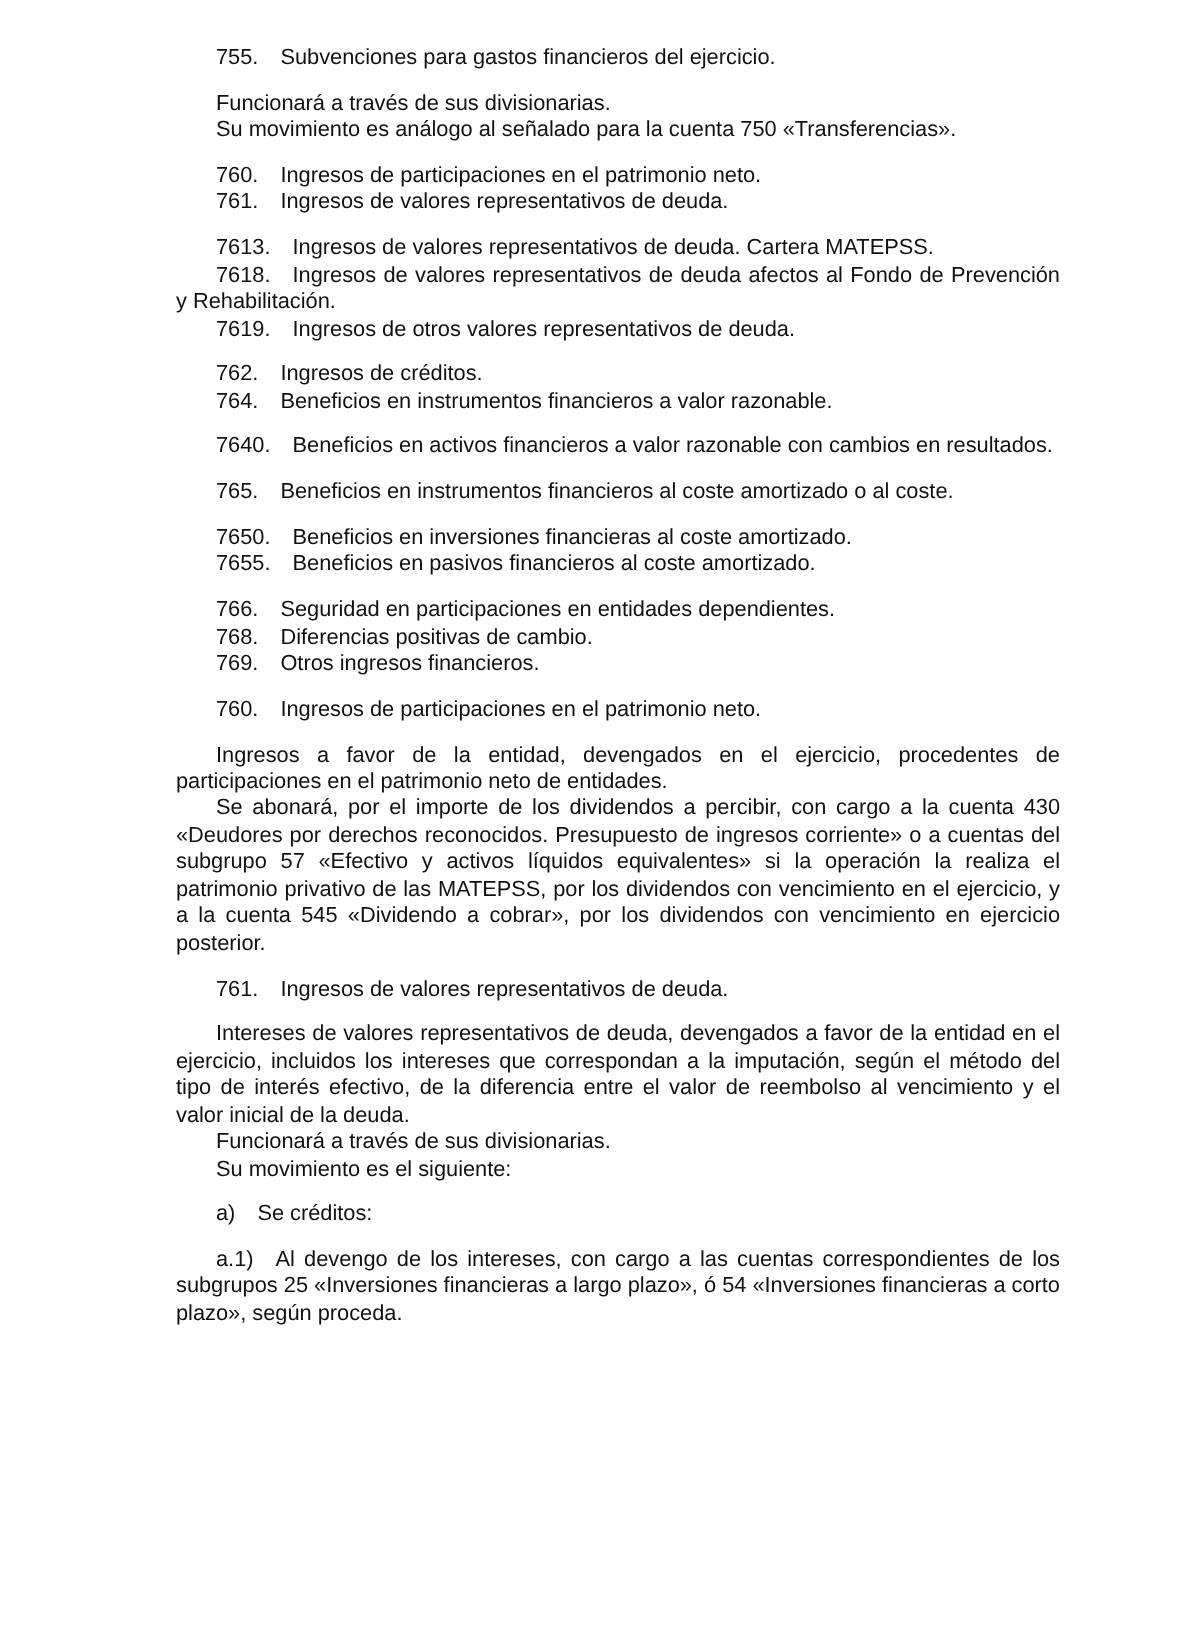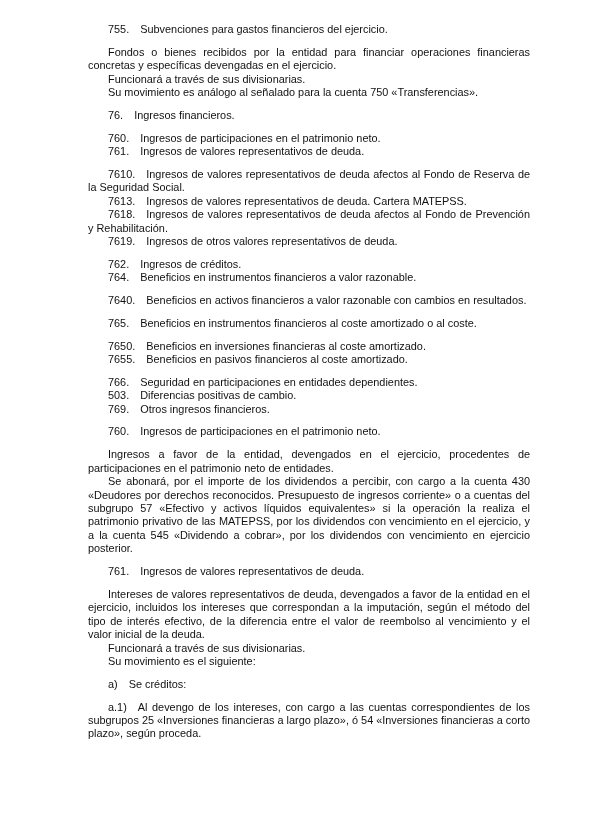--- a/index.html
+++ b/index.html
@@ -40,36 +40,31 @@
 </head>
 <body>
 
 <div class="page">
 
   <div class="sec">
     <p class="para"><span class="code">755.</span><span>Subvenciones para gastos financieros del ejercicio.</span></p>
   </div>
 
   <div class="sec">
-    <p class="para">Fondos o bienes recibidos por la entidad para financiar operaciones financieras concretas y específicas devengadas en el ejercicio.</p>
     <p class="para">Funcionará a través de sus divisionarias.</p>
     <p class="para">Su movimiento es análogo al señalado para la cuenta 750 «Transferencias».</p>
   </div>
 
-  <div class="sec">
-    <p class="para"><span class="code">76.</span><span>Ingresos financieros.</span></p>
-  </div>
 
   <div class="sec">
     <p class="para"><span class="code">760.</span><span>Ingresos de participaciones en el patrimonio neto.</span></p>
     <p class="para"><span class="code">761.</span><span>Ingresos de valores representativos de deuda.</span></p>
   </div>
 
   <div class="sec">
-    <p class="para"><span class="code">7610.</span><span>Ingresos de valores representativos de deuda afectos al Fondo de Reserva de la Seguridad Social.</span></p>
     <p class="para"><span class="code">7613.</span><span>Ingresos de valores representativos de deuda. Cartera MATEPSS.</span></p>
     <p class="para"><span class="code">7618.</span><span>Ingresos de valores representativos de deuda afectos al Fondo de Prevención y Rehabilitación.</span></p>
     <p class="para"><span class="code">7619.</span><span>Ingresos de otros valores representativos de deuda.</span></p>
   </div>
 
   <div class="sec">
     <p class="para"><span class="code">762.</span><span>Ingresos de créditos.</span></p>
     <p class="para"><span class="code">764.</span><span>Beneficios en instrumentos financieros a valor razonable.</span></p>
   </div>
 
@@ -81,21 +76,21 @@
     <p class="para"><span class="code">765.</span><span>Beneficios en instrumentos financieros al coste amortizado o al coste.</span></p>
   </div>
 
   <div class="sec">
     <p class="para"><span class="code">7650.</span><span>Beneficios en inversiones financieras al coste amortizado.</span></p>
     <p class="para"><span class="code">7655.</span><span>Beneficios en pasivos financieros al coste amortizado.</span></p>
   </div>
 
   <div class="sec">
     <p class="para"><span class="code">766.</span><span>Seguridad en participaciones en entidades dependientes.</span></p>
-    <p class="para"><span class="code">503.</span><span>Diferencias positivas de cambio.</span></p>
+    <p class="para"><span class="code">768.</span><span>Diferencias positivas de cambio.</span></p>
     <p class="para"><span class="code">769.</span><span>Otros ingresos financieros.</span></p>
   </div>
 
   <div class="sec">
     <p class="para"><span class="code">760.</span><span>Ingresos de participaciones en el patrimonio neto.</span></p>
   </div>
 
   <div class="sec">
     <p class="para">Ingresos a favor de la entidad, devengados en el ejercicio, procedentes de participaciones en el patrimonio neto de entidades.</p>
     <p class="para">Se abonará, por el importe de los dividendos a percibir, con cargo a la cuenta 430 «Deudores por derechos reconocidos. Presupuesto de ingresos corriente» o a cuentas del subgrupo 57 «Efectivo y activos líquidos equivalentes» si la operación la realiza el patrimonio privativo de las MATEPSS, por los dividendos con vencimiento en el ejercicio, y a la cuenta 545 «Dividendo a cobrar», por los dividendos con vencimiento en ejercicio posterior.</p>

